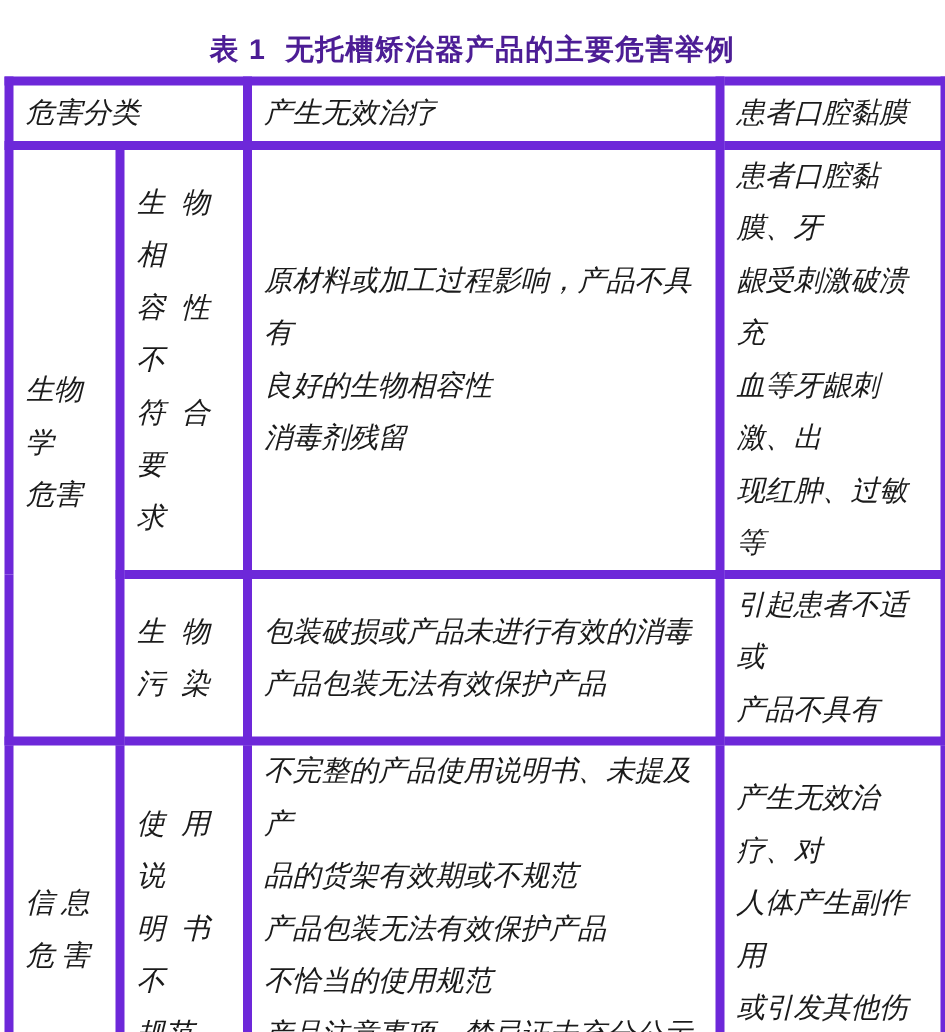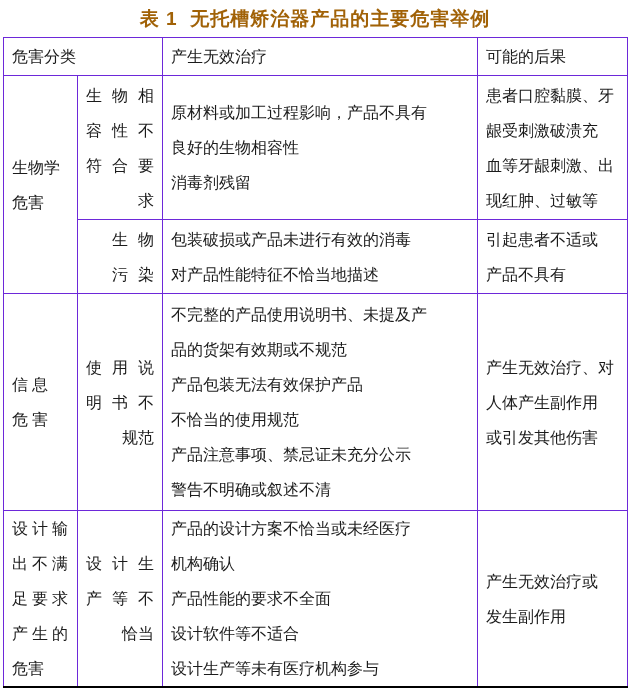--- a/index.html
+++ b/index.html
@@ -8,82 +8,82 @@
     background: #ffffff;
   }
   body {
     width: 630px;
     height: 688px;
     overflow: hidden;
     font-family: "Liberation Serif", "DejaVu Serif", serif;
     color: #1b1b1b;
   }
   .title {
-    margin: 6px 0 5px 0;
+    margin: 20px 0 5px 0;
     text-align: center;
     font-family: "Liberation Sans", "DejaVu Sans", sans-serif;
     font-weight: bold;
     font-size: 19px;
     letter-spacing: 1px;
     white-space: pre;
-    color: #a16207;
+    color: #4c1d95;
   }
   table.hazard {
     border-collapse: collapse;
     table-layout: fixed;
     margin-left: 3px;
     width: 624px;
   }
   table.hazard td {
-    border: 1px solid #6d28d9;
+    border: 6px solid #6d28d9;
     vertical-align: middle;
-    font-size: 16px;
+    font-size: 19px;
     line-height: 35px;
     white-space: pre-line;
     padding: 0 8px;
     overflow: hidden;
+    font-style: italic;
   }
   tr.hdr td {
     height: 37px;
     line-height: 20px;
   }
   tr.r1 td { height: 143px; }
   tr.r2 td { height: 73px; }
   tr.r3 td { height: 216px; }
   tr.r4 td { height: 170px; }
   tr.r4 td { border-bottom: 3px solid #000000; }
   td.cat {
     padding-left: 9px;
     padding-right: 4px;
   }
   td.sub {
     word-spacing: 6px;
     padding-right: 4px;
-    text-align: right;
   }
 </style>
 </head>
 <body>
 
 <div>
   <div class="title">表 1  无托槽矫治器产品的主要危害举例</div>
 
   <table class="hazard">
     <colgroup>
       <col style="width:74px">
       <col style="width:85px">
       <col style="width:315px">
       <col style="width:150px">
     </colgroup>
 
     <tbody>
         <tr class="hdr">
       <td colspan="2">危害分类</td>
       <td>产生无效治疗</td>
-      <td>可能的后果</td>
+      <td>患者口腔黏膜</td>
     </tr>
 
     <tr class="r1">
       <td class="cat" rowspan="2">生物学
 危害</td>
       <td class="sub">生 物 相
 容 性 不
 符 合 要
 求</td>
       <td>原材料或加工过程影响，产品不具有
@@ -92,21 +92,21 @@
       <td>患者口腔黏膜、牙
 龈受刺激破溃充
 血等牙龈刺激、出
 现红肿、过敏等</td>
     </tr>
 
     <tr class="r2">
       <td class="sub">生 物
 污 染</td>
       <td>包装破损或产品未进行有效的消毒
-对产品性能特征不恰当地描述</td>
+产品包装无法有效保护产品</td>
       <td>引起患者不适或
 产品不具有</td>
     </tr>
 
     <tr class="r3">
       <td class="cat">信 息
 危 害</td>
       <td class="sub">使 用 说
 明 书 不
 规范</td>

